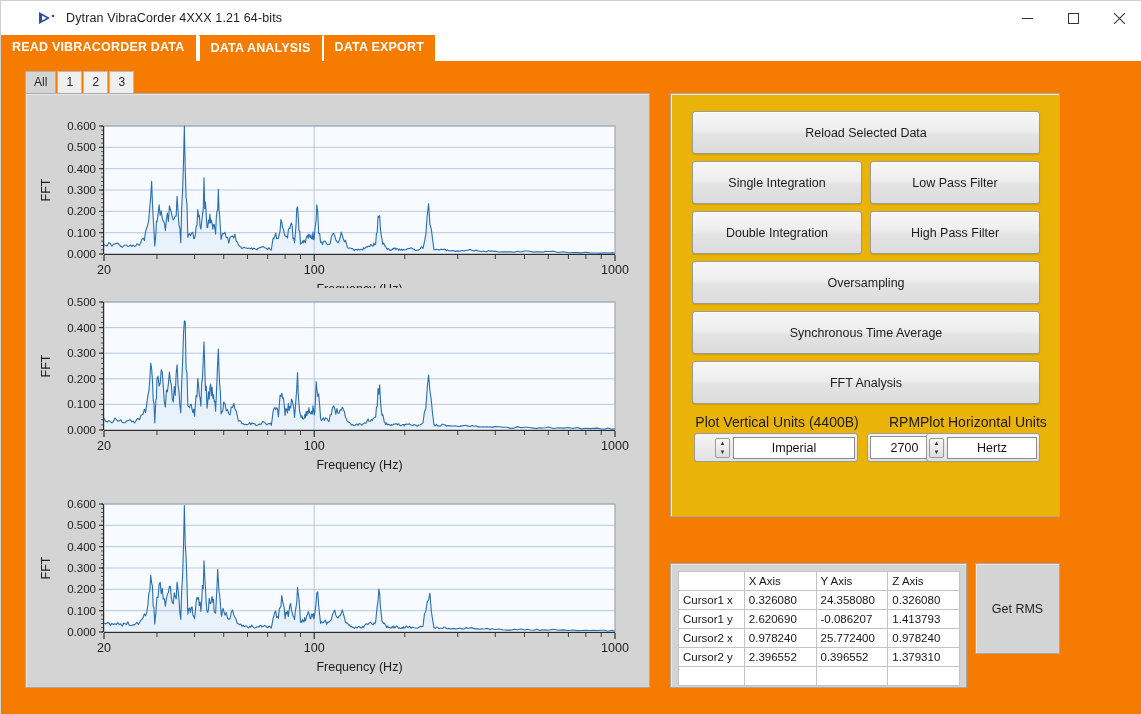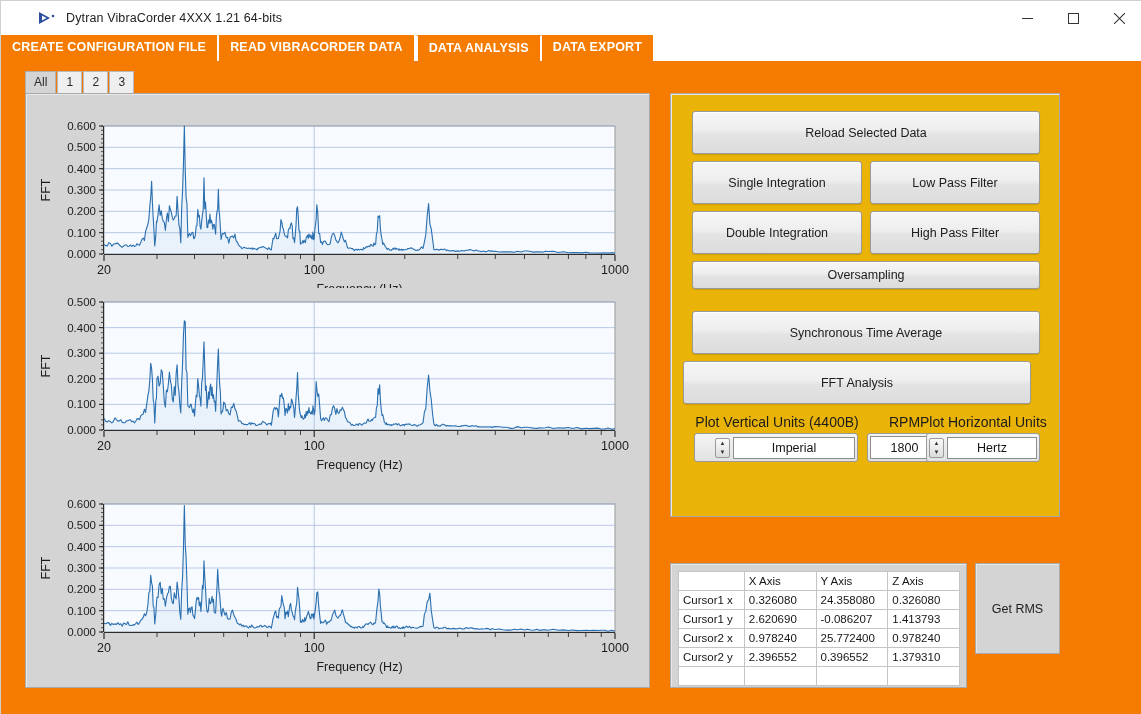--- a/index.html
+++ b/index.html
@@ -218,21 +218,20 @@
       <div class="win-btn close">
         <svg width="11" height="11" viewBox="0 0 11 11">
             <line x1="0" y1="0" x2="11" y2="11" stroke="currentColor" stroke-width="1.1"></line>
             <line x1="11" y1="0" x2="0" y2="11" stroke="currentColor" stroke-width="1.1"></line>
           </svg>
       </div>
     </div>
   </div>
 
   <div class="tabbar">
-    <div class="main-tab">CREATE CONFIGURATION FILE</div>
     <div class="main-tab">READ VIBRACORDER DATA</div>
     <div class="main-tab active" style="background: rgb(245, 124, 0); border-left: 2px solid rgb(255, 255, 255);">DATA ANALYSIS</div>
     <div class="main-tab">DATA EXPORT</div>
   </div>
   <div class="tab-underline"></div>
 
   <div class="body-area">
 
     <div class="subtabs">
       <div class="sub-tab active">All</div>
@@ -490,36 +489,36 @@
 
     <div class="ctrl-panel">
       <div class="btn" style="left:21px; top:17px; width:348px; height:43px;">Reload Selected Data</div>
 
       <div class="btn" style="left:21px; top:67px; width:170px; height:43px;">Single Integration</div>
       <div class="btn" style="left:199px; top:67px; width:170px; height:43px;">Low Pass Filter</div>
 
       <div class="btn" style="left:21px; top:117px; width:170px; height:43px;">Double Integration</div>
       <div class="btn" style="left:199px; top:117px; width:170px; height:43px;">High Pass Filter</div>
 
-      <div class="btn" style="left:21px; top:167px; width:348px; height:28px;">Oversampling</div>
+      <div class="btn" style="left:21px; top:167px; width:348px; height:43px;">Oversampling</div>
       <div class="btn" style="left:21px; top:217px; width:348px; height:43px;">Synchronous Time Average</div>
-      <div class="btn" style="left:12px; top:267px; width:348px; height:43px;">FFT Analysis</div>
+      <div class="btn" style="left:21px; top:267px; width:348px; height:43px;">FFT Analysis</div>
 
       <div class="field-label" style="left:21px; top:320px; width:170px;">Plot Vertical Units (4400B)</div>
       <div class="spin-box" style="left:23px; top:339px; width:164px; height:29px;padding-left:20px;">
         <div class="spin-arrows">
           <div class="spin-arrow">▲</div>
           <div class="spin-arrow">▼</div>
         </div>
         <div class="spin-value">Imperial</div>
       </div>
 
       <div class="field-label" style="left:194px; top:320px; width:79px;">RPM</div>
       <div class="plain-box" style="left:196px; top:339px; width:75px; height:29px;">
-        <div class="spin-value" style="height:23px; line-height:22px;">1800</div>
+        <div class="spin-value" style="height:23px; line-height:22px;">2700</div>
       </div>
 
       <div class="field-label" style="left:249px; top:320px; width:120px;">Plot Horizontal Units</div>
       <div class="spin-box" style="left:255px; top:339px; width:114px; height:29px;">
         <div class="spin-arrows">
           <div class="spin-arrow">▲</div>
           <div class="spin-arrow">▼</div>
         </div>
         <div class="spin-value">Hertz</div>
       </div>

